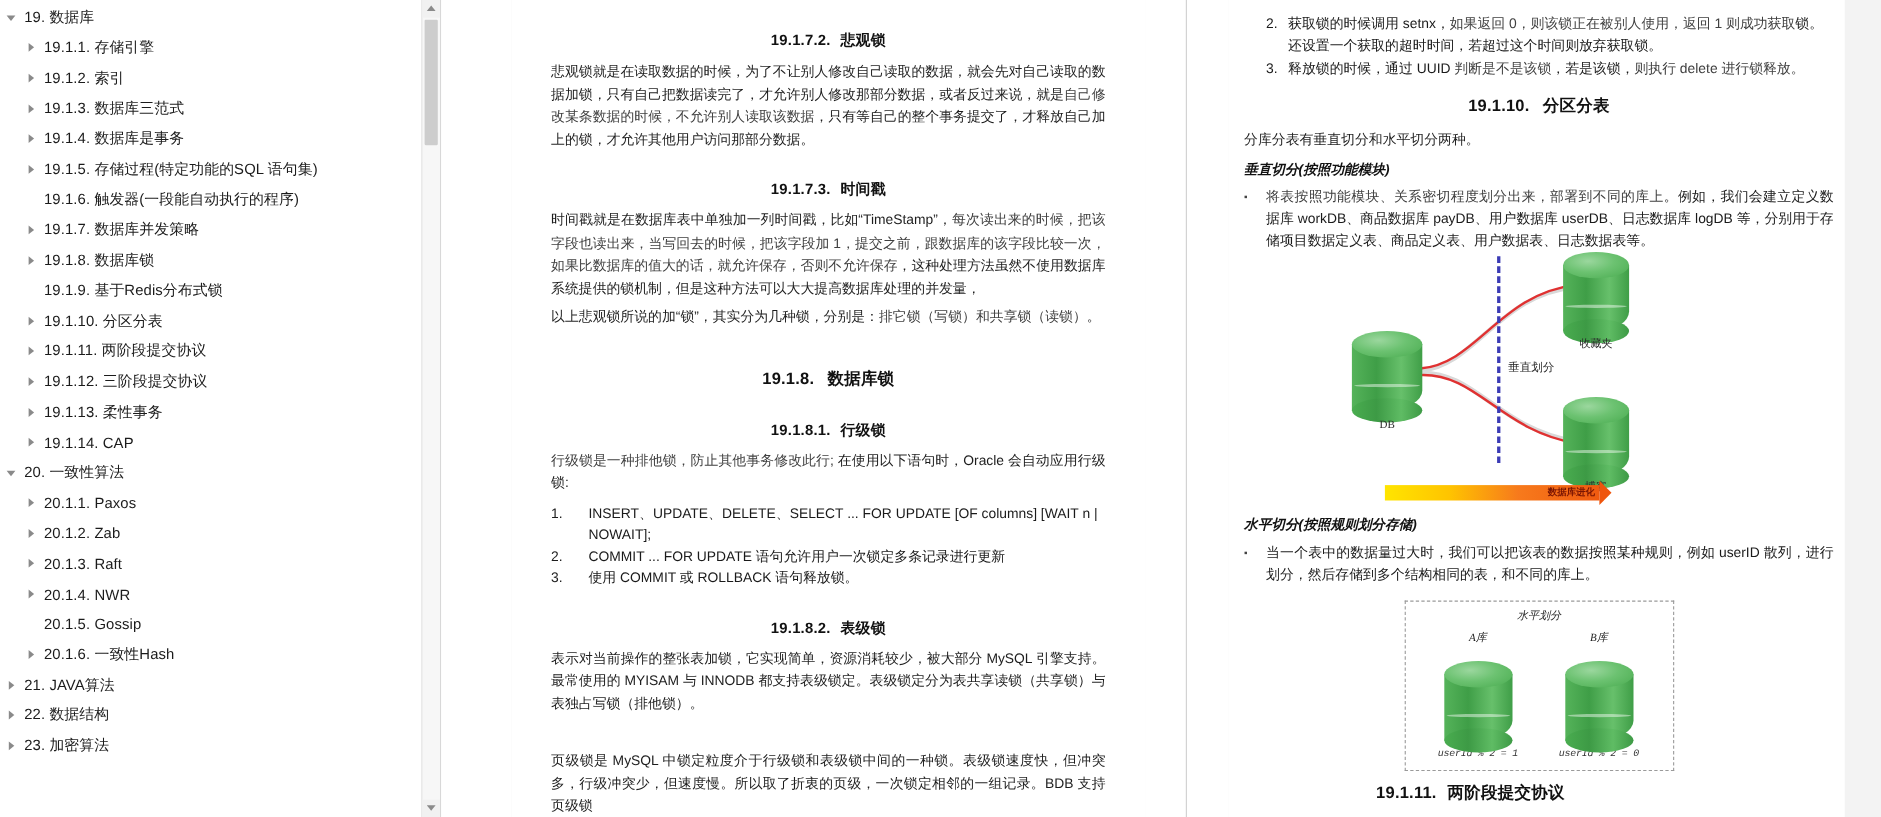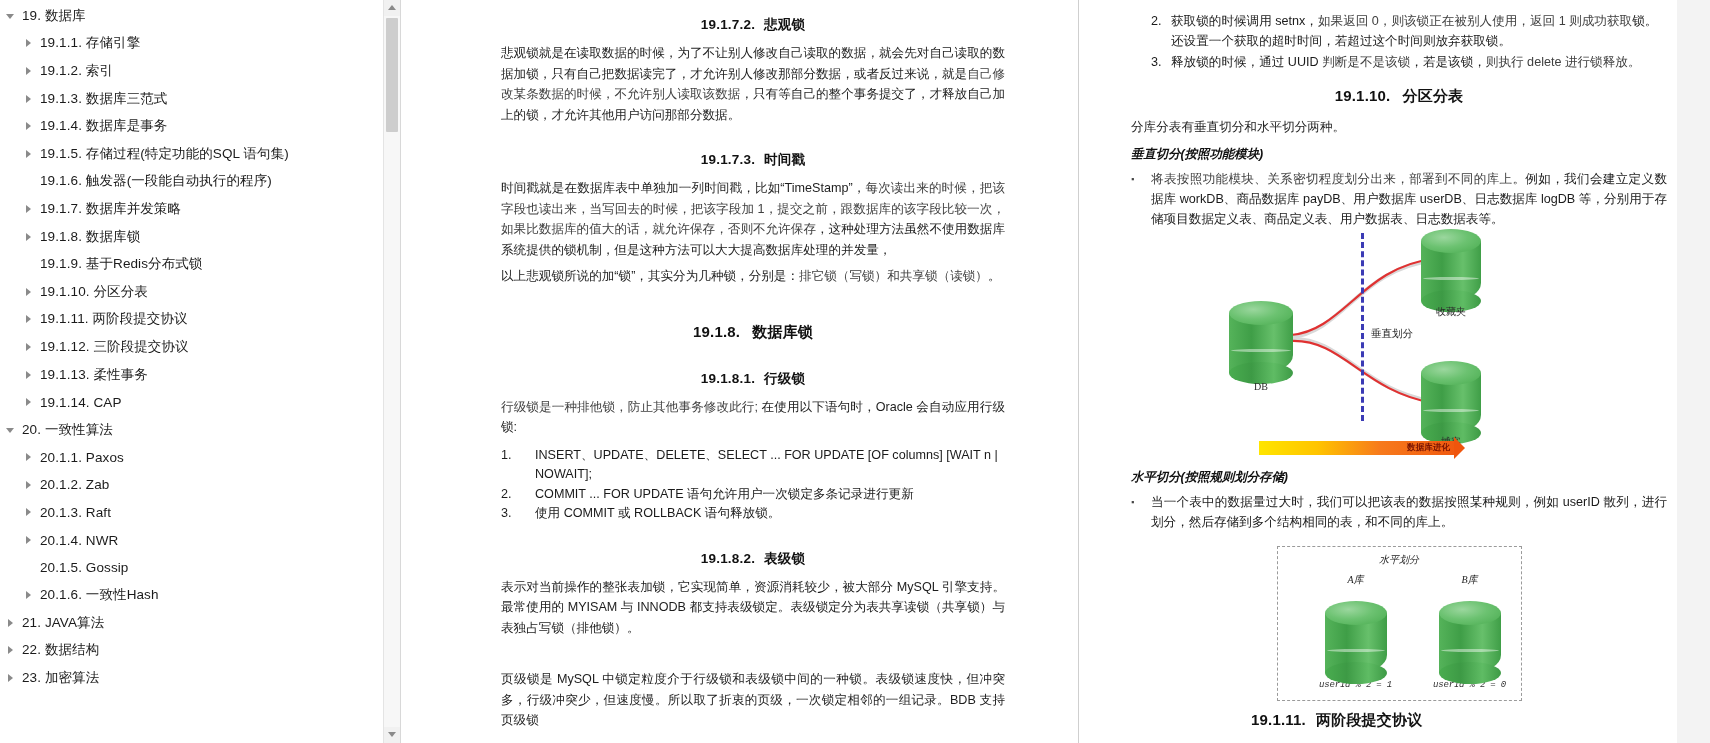--- a/index.html
+++ b/index.html
@@ -76,21 +76,21 @@
   .pages{
     flex:1;height:743px;background:#f3f3f3;
     position:relative;overflow:hidden;
     display:flex;
   }
   .gutter{width:64px;flex:0 0 64px;background:#ffffff;}
   .page{
     background:#ffffff;height:743px;position:relative;
     overflow:hidden;box-sizing:border-box;
   }
-  .page-a{width:576px;flex:0 0 576px;padding:0 36px;}
+  .page-a{width:576px;flex:0 0 576px;padding:12px 36px;}
   .page-sep{width:76px;flex:0 0 76px;background:#ffffff;position:relative;}
   .page-sep::after{
     content:"";position:absolute;left:37px;top:0;width:1px;height:743px;
     background:#cfcfcf;
   }
   .page-b{width:560px;flex:0 0 560px;padding:0 10px 0 14px;}
 
   
   .h3{
     font-weight:bold;font-size:13.5px;color:#111;
@@ -461,32 +461,32 @@
         <li>
           <span class="mk">▪</span>
           <span class="tx"><span>当一个表中的数据量过大时，我们可以把该表的数据按照某种规则，例如 userID 散列，进行</span><span>划分，然后存储到多个结构相同的表，和不同的库上。</span></span>
         </li>
       </ul>
 
       <div style="height:14px"></div>
 
       <div class="fig2">
         <div class="fig2-title">水平划分</div>
-        <div class="fig2-col" style="left:30px;">
+        <div class="fig2-col" style="left:18px;">
           <div class="cap">A库</div>
           <div class="cyl2">
             <div class="cyl" style="left:0;top:0;width:62px;height:74px;">
                 <div class="body"></div>
                 <div class="top"></div>
                 <div class="band"></div>
               </div>
           </div>
           <div class="sub">userId % 2 = 1</div>
         </div>
-        <div class="fig2-col" style="left:144px;">
+        <div class="fig2-col" style="left:128px;">
           <div class="cap">B库</div>
           <div class="cyl2">
             <div class="cyl" style="left:0;top:0;width:62px;height:74px;">
                 <div class="body"></div>
                 <div class="top"></div>
                 <div class="band"></div>
               </div>
           </div>
           <div class="sub">userId % 2 = 0</div>
         </div>

